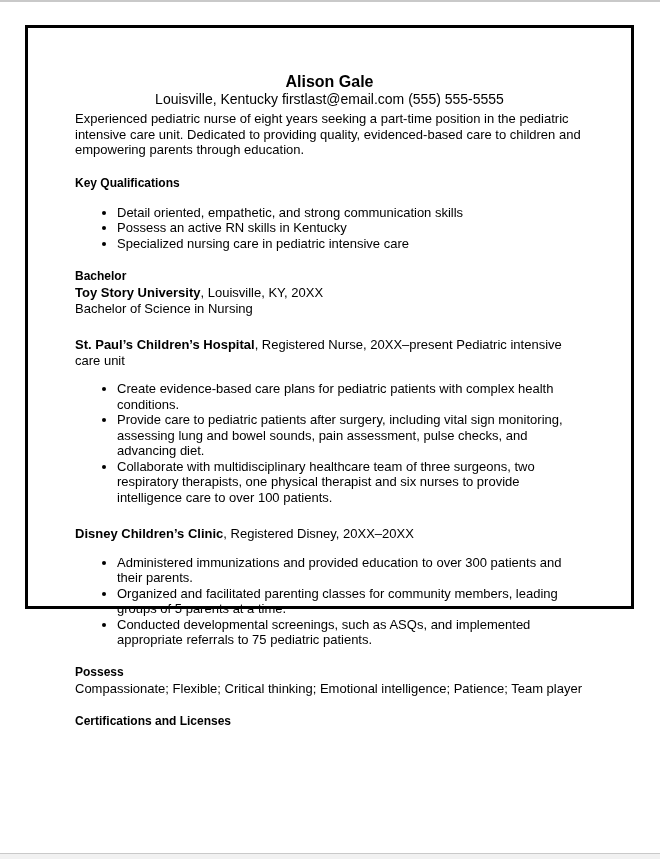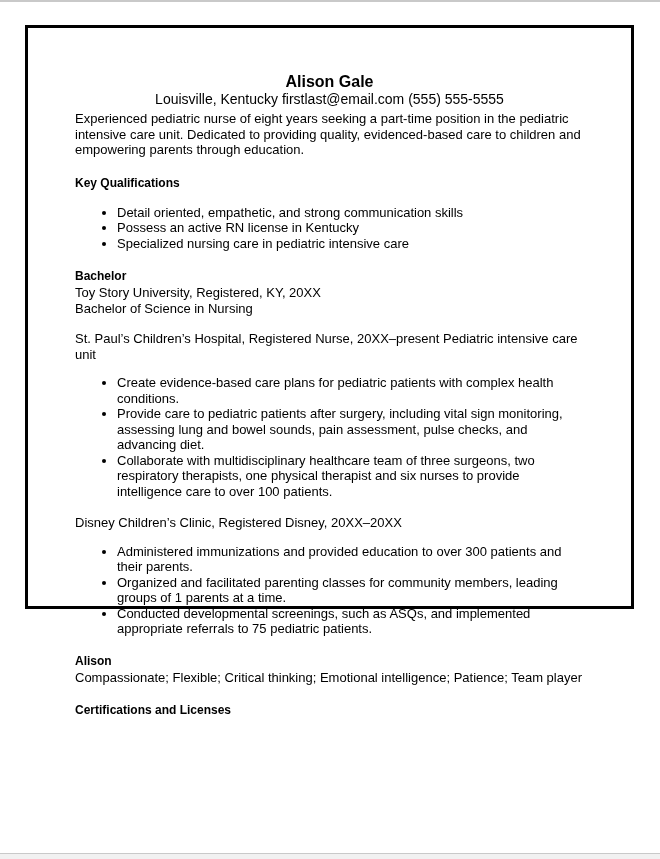--- a/index.html
+++ b/index.html
@@ -39,22 +39,22 @@
     margin-top: 14px; line-height: 17px;
   }
   h2.gap-lg { margin-top: 17px; }
   ul.bullets {
     margin: 13px 0 0 0;
     padding-left: 42px;
     list-style-type: disc;
   }
   ul.bullets li { padding-left: 0px; }
   .edu-line { line-height: 15.5px; }
-  .bold-inline { font-weight: normal; }
-  .job-line { margin-top: 15px; }
+  .bold-inline { font-weight: bold; }
+  .job-line { margin-top: 21px; }
   .job-block { margin-bottom: 16px; }
   .skills-line { }
   p, li { line-height: 15.5px; }
 </style>
 </head>
 <body>
 
 <div class="edge-top"></div>
 
 <div class="resume-page">
@@ -62,27 +62,27 @@
   <div class="header">
     <div class="name">Alison Gale</div>
     <div class="contact">Louisville, Kentucky firstlast@email.com (555) 555-5555</div>
   </div>
 
   <p class="summary">Experienced pediatric nurse of eight years seeking a part-time position in the pediatric intensive care unit. Dedicated to providing quality, evidenced-based care to children and empowering parents through education.</p>
 
   <h2 class="section-heading gap-lg">Key Qualifications</h2>
   <ul class="bullets">
     <li>Detail oriented, empathetic, and strong communication skills</li>
-    <li>Possess an active RN license in Kentucky</li>
+    <li>Possess an active RN skills in Kentucky</li>
     <li>Specialized nursing care in pediatric intensive care</li>
   </ul>
 
   <h2 class="section-heading gap-lg">Bachelor</h2>
   <div class="edu-line">
-    <span class="bold-inline">Toy Story University</span><span>, Registered, KY, 20XX</span>
+    <span class="bold-inline">Toy Story University</span><span>, Louisville, KY, 20XX</span>
   </div>
   <div class="edu-line">Bachelor of Science in Nursing</div>
 
 
   <div class="job-block">
     <div class="job-line">
       <span class="bold-inline">St. Paul’s Children’s Hospital</span><span>, Registered Nurse, 20XX–present Pediatric intensive care unit</span>
     </div>
     <ul class="bullets">
       <li>Create evidence-based care plans for pediatric patients with complex health conditions.</li>
@@ -90,25 +90,25 @@
       <li>Collaborate with multidisciplinary healthcare team of three surgeons, two respiratory therapists, one physical therapist and six nurses to provide intelligence care to over 100 patients.</li>
     </ul>
   </div>
 
   <div class="job-block">
     <div class="job-line">
       <span class="bold-inline">Disney Children’s Clinic</span><span>, Registered Disney, 20XX–20XX</span>
     </div>
     <ul class="bullets">
       <li>Administered immunizations and provided education to over 300 patients and their parents.</li>
-      <li>Organized and facilitated parenting classes for community members, leading groups of 1 parents at a time.</li>
+      <li>Organized and facilitated parenting classes for community members, leading groups of 5 parents at a time.</li>
       <li>Conducted developmental screenings, such as ASQs, and implemented appropriate referrals to 75 pediatric patients.</li>
     </ul>
   </div>
 
-  <h2 class="section-heading">Alison</h2>
+  <h2 class="section-heading">Possess</h2>
   <p class="skills-line">Compassionate; Flexible; Critical thinking; Emotional intelligence; Patience; Team player</p>
 
   <h2 class="section-heading gap-lg">Certifications and Licenses</h2>
 
 </div>
 
 <div class="edge-bottom"></div>
 
 </body></html>

